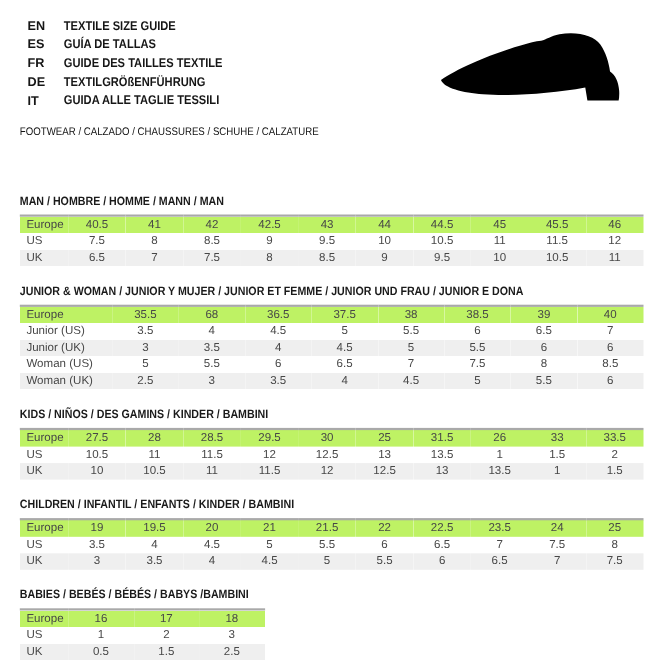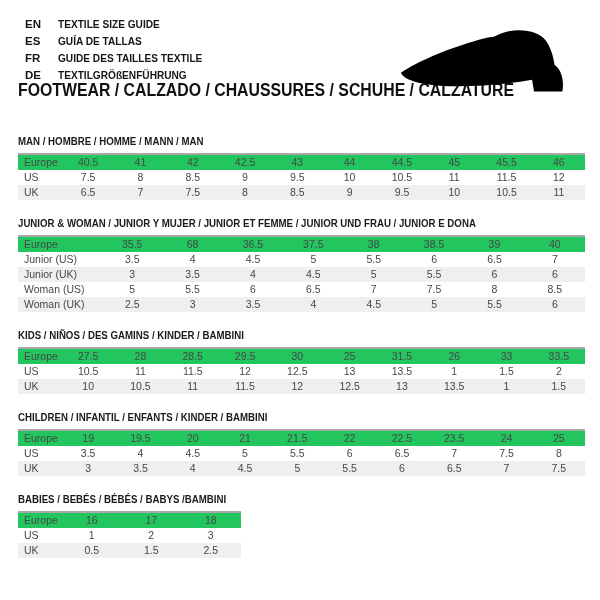--- a/index.html
+++ b/index.html
@@ -23,30 +23,31 @@
     font-size: 11.5px; font-weight: bold; color: #161616;
   }
   .lang-code { width: 33px; margin-left: 7px; flex: 0 0 auto; }
   .cond {
     display: inline-block;
     transform: scaleX(0.88);
     transform-origin: 0 50%;
     white-space: nowrap;
   }
   .category-line {
-    font-size: 18px; font-weight: bold; color: #111111;
+    margin-top: 13px;
+    font-size: 10px; font-weight: normal; color: #111111;
     height: 15px; line-height: 15px;
   }
   .shoe {
     position: absolute;
     left: 395px; top: 28px;
     width: 186px; height: 70px;
   }
   
-  #sections section:first-child h2 { margin-top: 37px; }
+  #sections section:first-child h2 { margin-top: 49px; }
   .sec-title {
     margin: 17px 0 0 0;
     font-size: 11px; font-weight: bold; color: #1a1a1a;
     height: 12px; line-height: 12px;
   }
   .size-table {
     border-collapse: collapse;
     table-layout: fixed;
     margin-top: 6px;
   }
@@ -55,21 +56,21 @@
     padding: 0;
     text-align: center;
     vertical-align: middle;
     line-height: 15px;
     font-size: 10.5px;
     color: #474747;
     overflow: hidden;
   }
   .size-table td.lbl { text-align: left; padding-left: 6px; }
   tr.row-head td {
-    background: #22c55e;
+    background: #bef264;
     border-top: 2px solid #a9a9a9;
   }
   tr.row-alt td { background: #efefef; }
   tr.row-white td { background: #ffffff; }
 </style>
 </head>
 <body>
 
 <div class="page">
 
@@ -88,20 +89,24 @@
   <div class="lang-row">
     <span class="lang-code">FR</span>
     <span class="lang-label"><span class="cond">GUIDE DES TAILLES TEXTILE</span></span>
   </div>
 
   <div class="lang-row">
     <span class="lang-code">DE</span>
     <span class="lang-label"><span class="cond">TEXTILGRÖßENFÜHRUNG</span></span>
   </div>
 
+  <div class="lang-row">
+    <span class="lang-code">IT</span>
+    <span class="lang-label"><span class="cond">GUIDA ALLE TAGLIE TESSILI</span></span>
+  </div>
 </div>
     <div class="category-line"><span class="cond">FOOTWEAR / CALZADO / CHAUSSURES / SCHUHE / CALZATURE</span></div>
   </header>
 
   <svg class="shoe" viewBox="0 0 190 70" aria-hidden="true">
     <path d="M 6 45
              C 22 34, 52 21, 80 13
              C 88 10.5, 94 9, 99 8.5
              C 104 7.5, 108 4, 116 2.5
              C 132 -0.5, 148 3.5, 154 12

